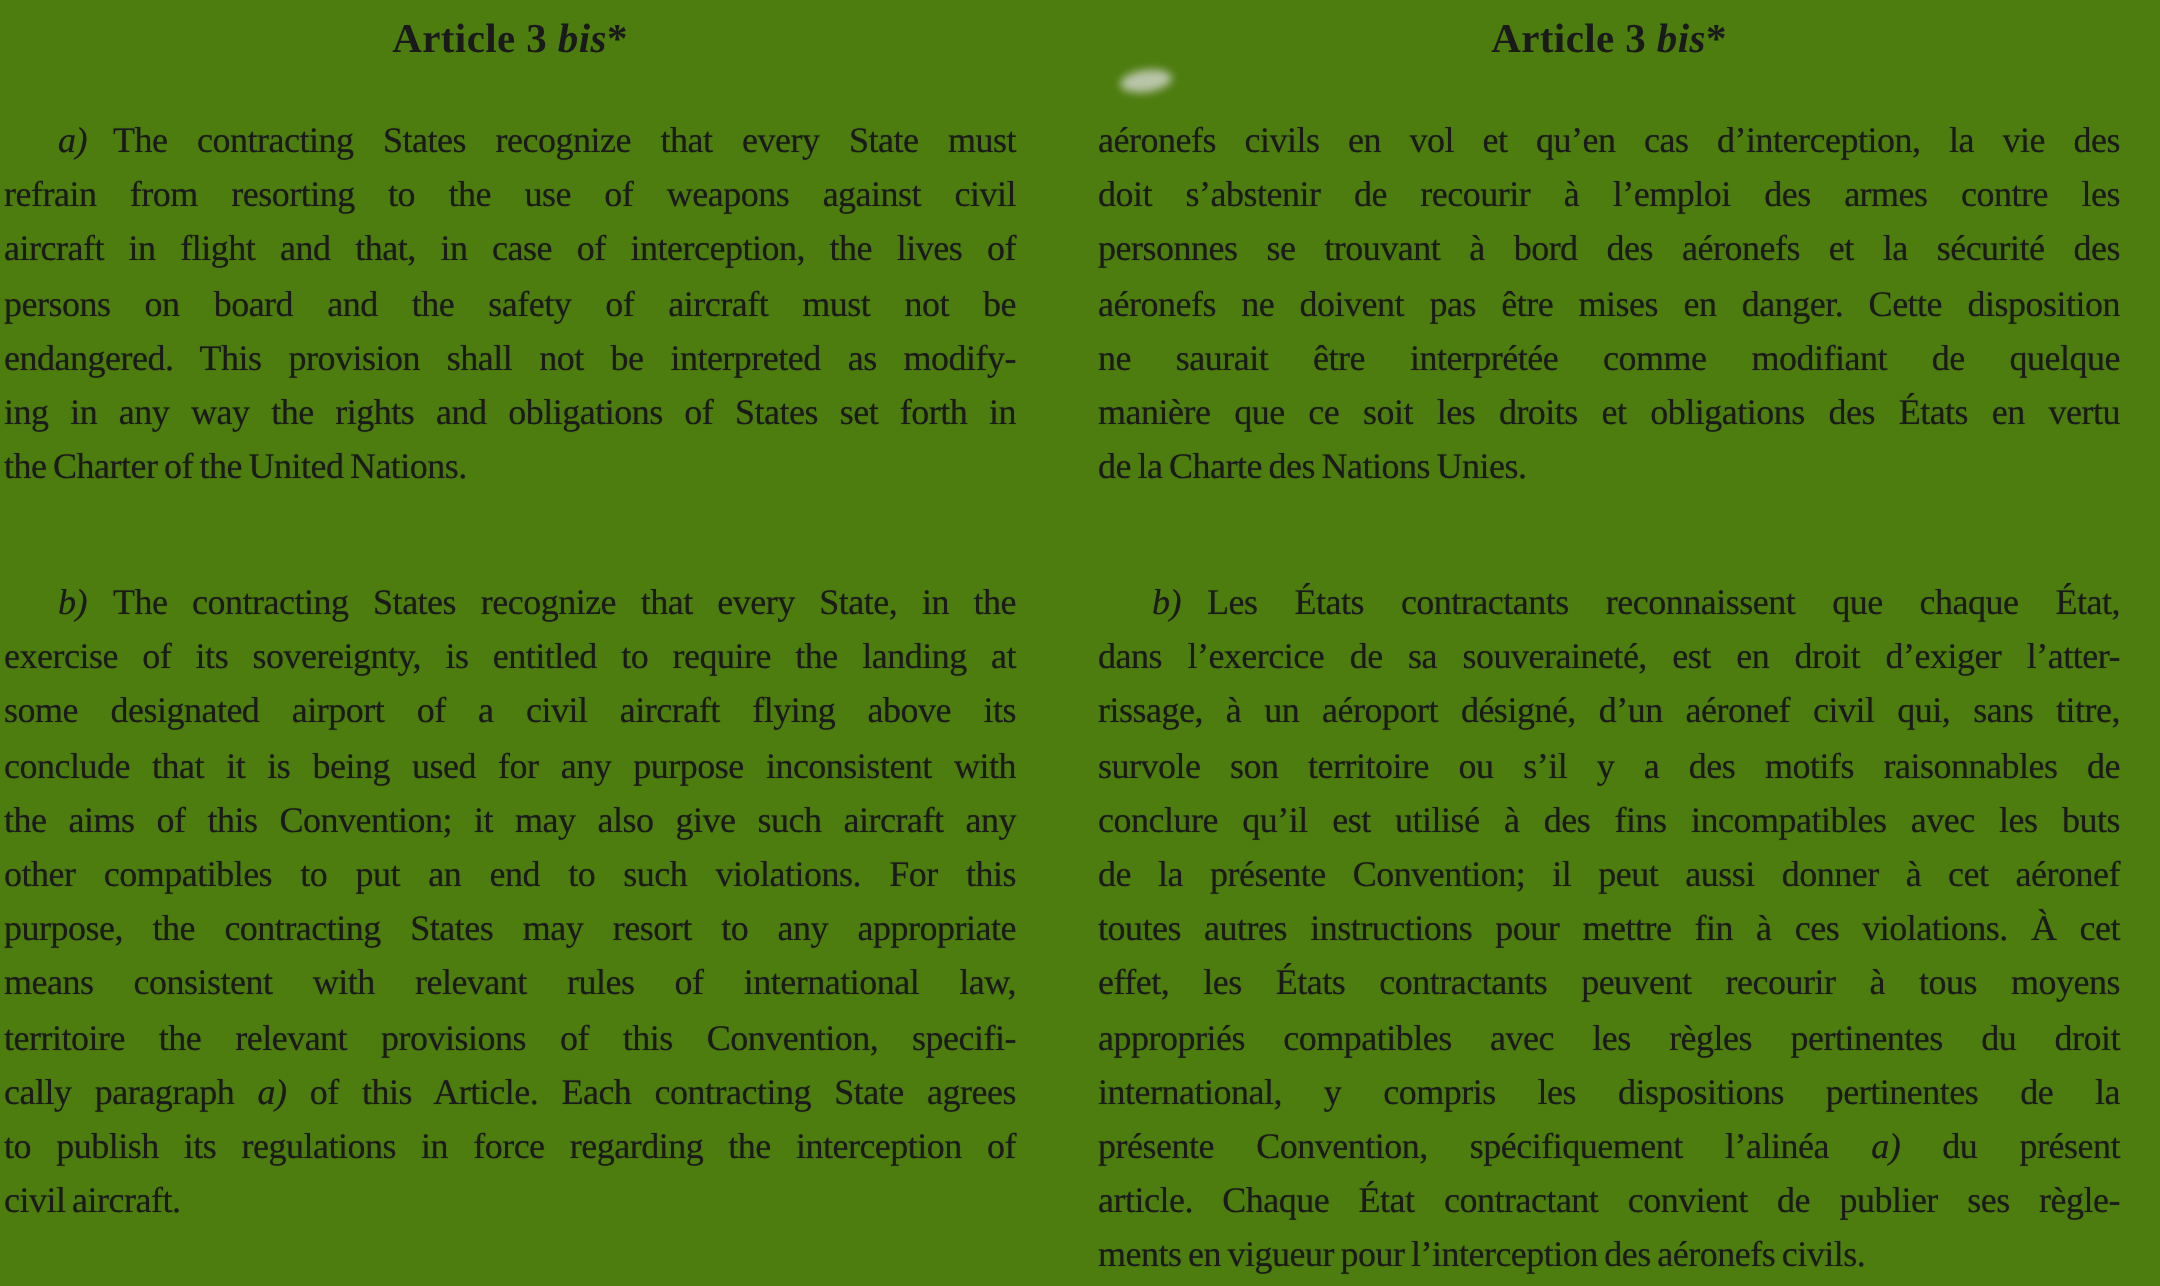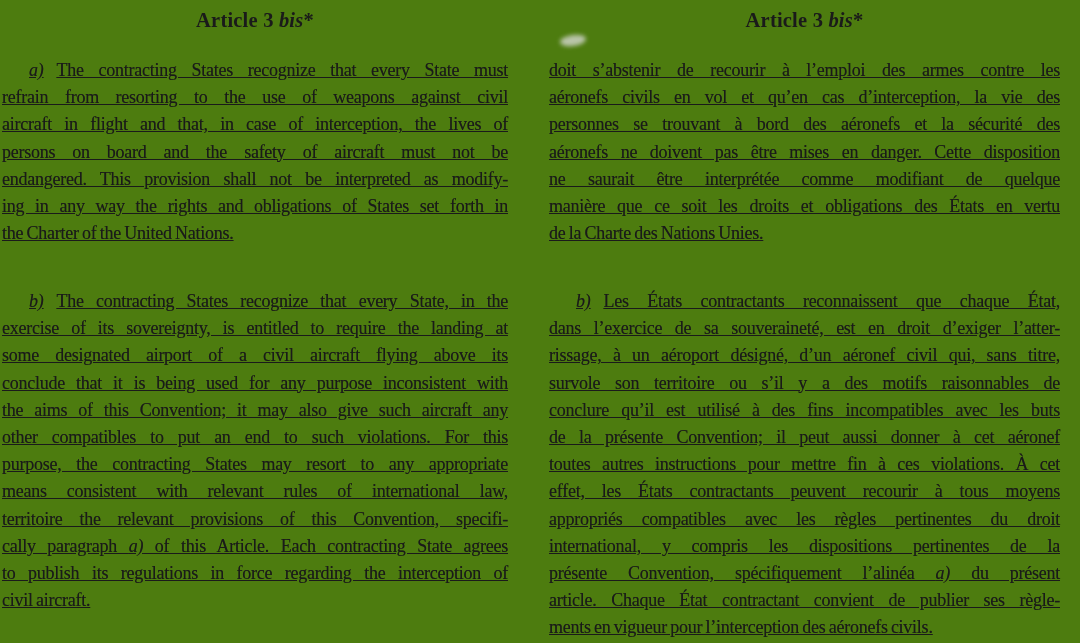--- a/index.html
+++ b/index.html
@@ -30,21 +30,20 @@
   .para-b { top: 288px; }
   .line {
     font-size: 18px;
     line-height: 27.2px;
     text-align: justify;
     text-align-last: justify;
     letter-spacing: -0.25px;
     word-spacing: -3px;
     white-space: normal;
     text-shadow: 0 0 0.4px rgba(20,20,20,0.55);
-    text-decoration: underline;
   }
   .line.last { text-align-last: left; word-spacing: -1px; }
   .seg-i { font-style: italic; }
   .seg-marker { font-style: italic; padding-left: 27px; margin-right: 13px; }
   .scan-smudge {
     position: absolute;
     left: 560px; top: 35px;
     width: 26px; height: 11px;
     background: #dededd;
     border-radius: 50%;
@@ -81,22 +80,22 @@
         <div class="line"><span class="seg">territoire the relevant provisions of this Convention, specifi-</span></div>
         <div class="line"><span class="seg">cally paragraph </span><span class="seg seg-i">a)</span><span class="seg"> of this Article. Each contracting State agrees</span></div>
         <div class="line"><span class="seg">to publish its regulations in force regarding the interception of</span></div>
         <div class="line last"><span class="seg">civil aircraft.</span></div>
       </div>
   </div>
 
   <div class="column col-fr">
     <h2 class="heading"><span class="seg">Article 3 </span><span class="seg seg-i">bis</span><span class="seg">*</span></h2>
     <div class="para para-a">
+        <div class="line"><span class="seg">aéronefs civils en vol et qu’en cas d’interception, la vie des</span></div>
         <div class="line"><span class="seg">doit s’abstenir de recourir à l’emploi des armes contre les</span></div>
-        <div class="line"><span class="seg">aéronefs civils en vol et qu’en cas d’interception, la vie des</span></div>
         <div class="line"><span class="seg">personnes se trouvant à bord des aéronefs et la sécurité des</span></div>
         <div class="line"><span class="seg">aéronefs ne doivent pas être mises en danger. Cette disposition</span></div>
         <div class="line"><span class="seg">ne saurait être interprétée comme modifiant de quelque</span></div>
         <div class="line"><span class="seg">manière que ce soit les droits et obligations des États en vertu</span></div>
         <div class="line last"><span class="seg">de la Charte des Nations Unies.</span></div>
       </div>
     <div class="para para-b">
         <div class="line"><span class="seg seg-marker">b)</span><span class="seg">Les États contractants reconnaissent que chaque État,</span></div>
         <div class="line"><span class="seg">dans l’exercice de sa souveraineté, est en droit d’exiger l’atter-</span></div>
         <div class="line"><span class="seg">rissage, à un aéroport désigné, d’un aéronef civil qui, sans titre,</span></div>

